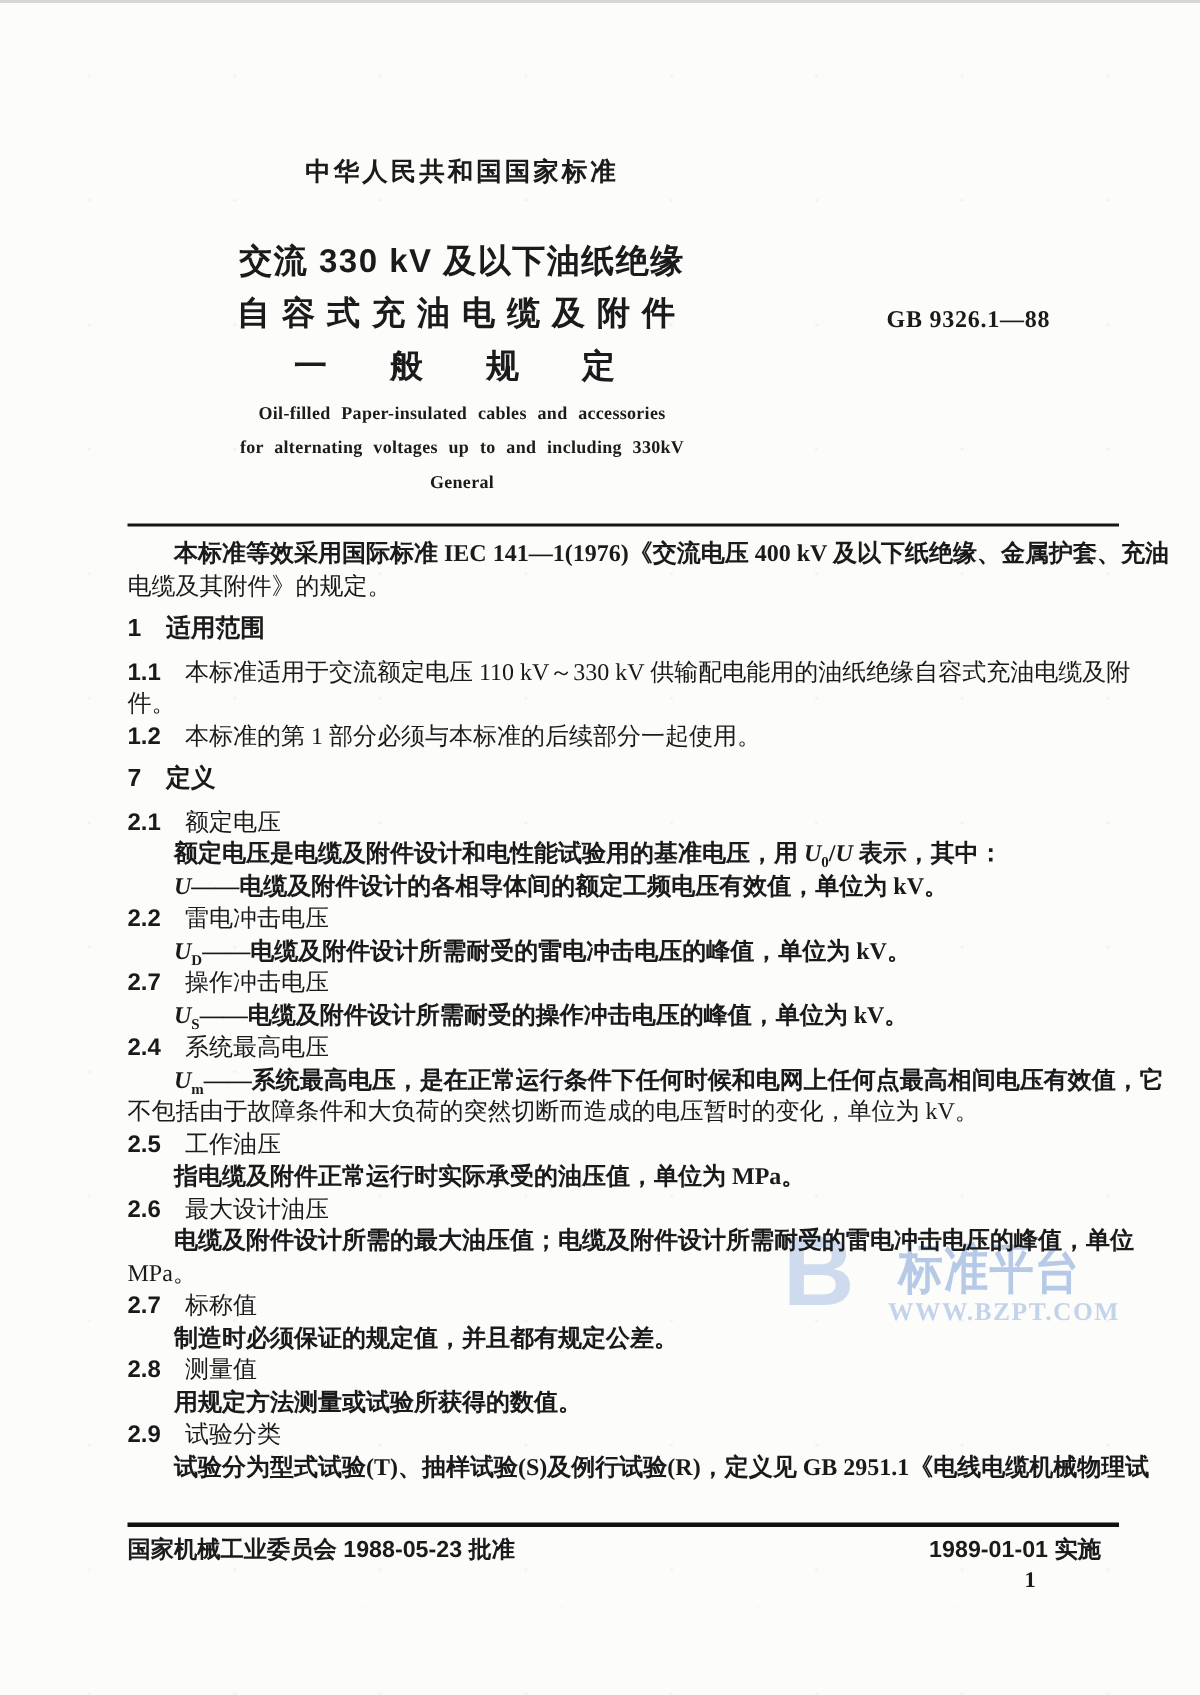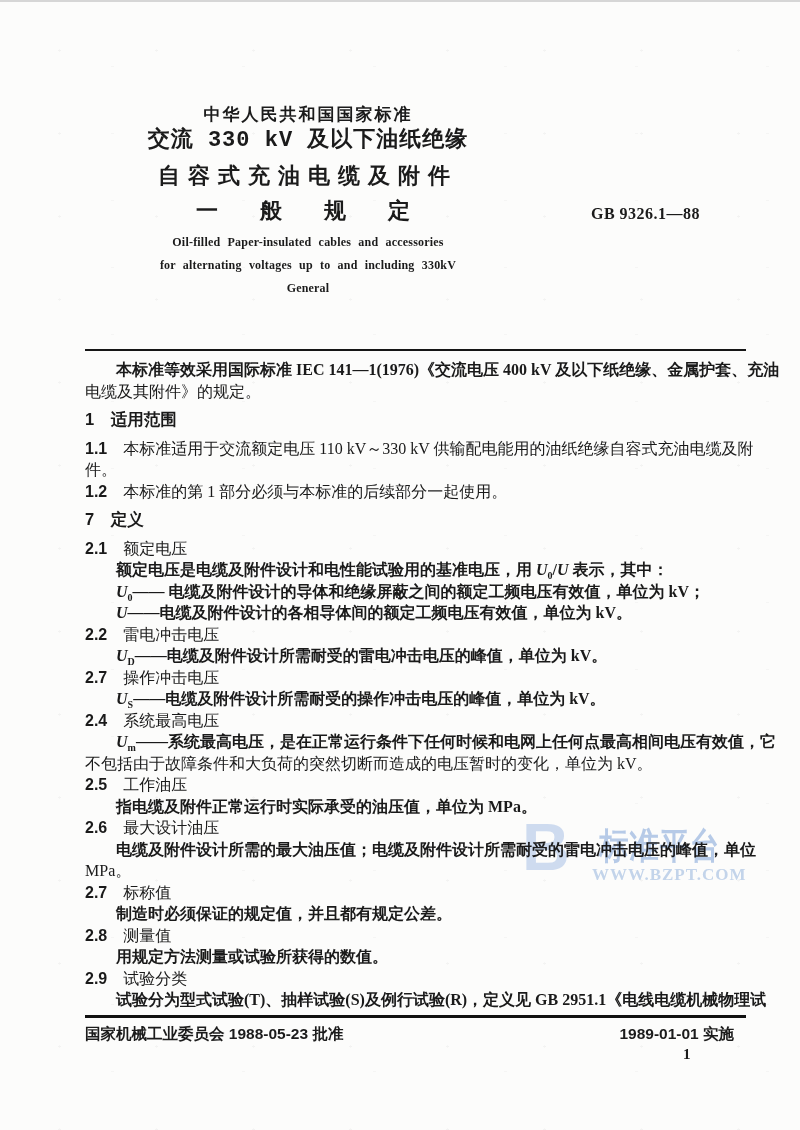--- a/index.html
+++ b/index.html
@@ -16,21 +16,21 @@
     border-top:2px solid #d6d6d6;
     box-sizing:border-box;
     overflow:hidden;
   }
   
   .hdr{position:absolute;left:0;top:101px;width:616px;text-align:center;z-index:2;}
   .std-label{font-family:"Liberation Sans",sans-serif;font-weight:bold;
     font-size:17px;letter-spacing:2px;line-height:24px;}
   .t-line{font-family:"Liberation Sans",sans-serif;font-weight:bold;
     font-size:22px;line-height:28px;}
-  .t1{letter-spacing:1px;font-family:Liberation Mono, monospace;}
+  .t1{margin-top:33px;letter-spacing:1px;}
   .t2{margin-top:7px;letter-spacing:8px;}
   .t3{margin-top:7px;letter-spacing:10px;}
   .en{margin-top:6px;font-family:"Liberation Serif",serif;font-weight:bold;
     font-size:12px;line-height:23px;word-spacing:4px;letter-spacing:.2px;}
   .std-code{position:absolute;left:591px;top:203px;z-index:2;
     font-family:"Liberation Serif",serif;font-weight:bold;font-size:16px;
     letter-spacing:.5px;white-space:nowrap;}
   
   .rule{position:absolute;left:85px;width:661px;background:#161616;z-index:2;}
   .rule-top{top:347px;height:2px;}
@@ -89,21 +89,20 @@
   <div class="bodytext">
       <div class="line indent">本标准等效采用国际标准 IEC 141—1(1976)《交流电压 400 kV 及以下纸绝缘、金属护套、充油</div>
       <div class="line plain">电缆及其附件》的规定。</div>
       <div class="line head">1　适用范围</div>
       <div class="line plain"><b>1.1</b>　本标准适用于交流额定电压 110 kV～330 kV 供输配电能用的油纸绝缘自容式充油电缆及附</div>
       <div class="line plain">件。</div>
       <div class="line plain"><b>1.2</b>　本标准的第 1 部分必须与本标准的后续部分一起使用。</div>
       <div class="line head">7　定义</div>
       <div class="line plain"><b>2.1</b>　额定电压</div>
       <div class="line indent">额定电压是电缆及附件设计和电性能试验用的基准电压，用 <i>U</i><sub>0</sub>/<i>U</i> 表示，其中：</div>
-      <div class="line indent"><i>U</i><sub>0</sub>—— 电缆及附件设计的导体和绝缘屏蔽之间的额定工频电压有效值，单位为 kV；</div>
       <div class="line indent"><i>U</i>——电缆及附件设计的各相导体间的额定工频电压有效值，单位为 kV。</div>
       <div class="line plain"><b>2.2</b>　雷电冲击电压</div>
       <div class="line indent"><i>U</i><sub>D</sub>——电缆及附件设计所需耐受的雷电冲击电压的峰值，单位为 kV。</div>
       <div class="line plain"><b>2.7</b>　操作冲击电压</div>
       <div class="line indent"><i>U</i><sub>S</sub>——电缆及附件设计所需耐受的操作冲击电压的峰值，单位为 kV。</div>
       <div class="line plain"><b>2.4</b>　系统最高电压</div>
       <div class="line indent"><i>U</i><sub>m</sub>——系统最高电压，是在正常运行条件下任何时候和电网上任何点最高相间电压有效值，它</div>
       <div class="line plain">不包括由于故障条件和大负荷的突然切断而造成的电压暂时的变化，单位为 kV。</div>
       <div class="line plain"><b>2.5</b>　工作油压</div>
       <div class="line indent">指电缆及附件正常运行时实际承受的油压值，单位为 MPa。</div>

